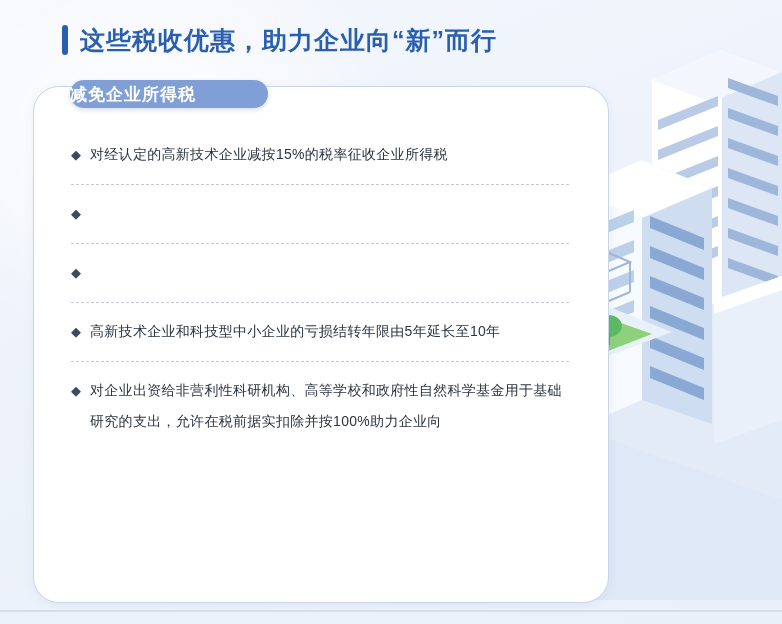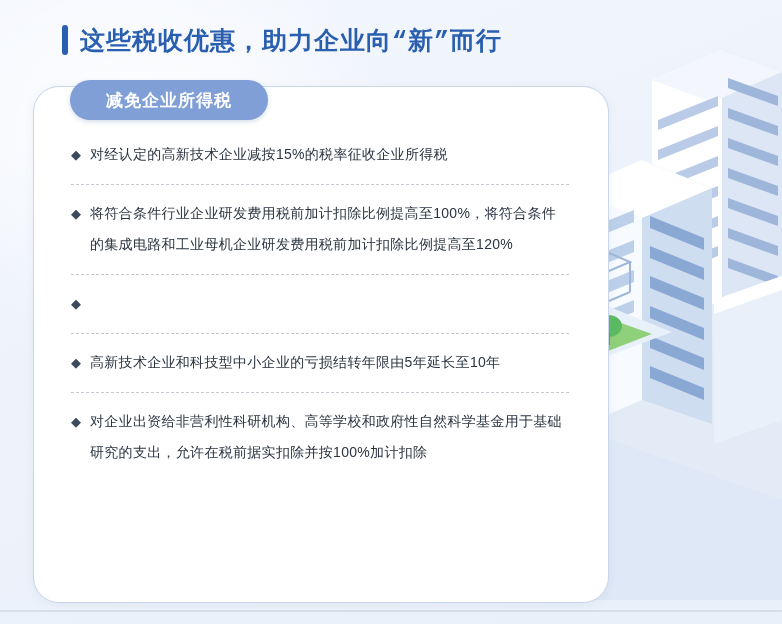--- a/index.html
+++ b/index.html
@@ -49,21 +49,20 @@
     pointer-events: none;
   }
   
   .title-row {
     position: absolute;
     left: 62px;
     top: 18px;
     display: flex;
     align-items: center;
     height: 44px;
-    font-family: Liberation Mono, monospace;
   }
   .title-bar {
     width: 6px;
     height: 30px;
     background: #2a5fb0;
     border-radius: 3px;
     margin-right: 12px;
   }
   .title-text {
     font-size: 25px;
@@ -82,26 +81,26 @@
     background: #ffffff;
     border: 1px solid #c9d6ea;
     border-radius: 26px;
     box-shadow: 0 2px 10px rgba(120,145,180,0.10);
   }
   .tag {
     position: absolute;
     left: 70px;
     top: 80px;
     width: 198px;
-    height: 40px;
+    height: 28px;
     background: #7f9fd6;
     border-radius: 20px;
     display: flex;
     align-items: center;
-    justify-content: center;
+    justify-content: flex-start;
     box-shadow: 0 2px 5px rgba(110,140,185,0.28);
   }
   .tag-text {
     color: #ffffff;
     font-size: 17px;
     font-weight: bold;
     letter-spacing: 1px;
   }
   .list {
     position: absolute;
@@ -233,34 +232,33 @@
 
   <div class="list">
 
     <div class="item">
       <span class="bullet">◆</span>
       <span class="item-text">对经认定的高新技术企业减按15%的税率征收企业所得税</span>
     </div>
 
     <div class="item">
       <span class="bullet">◆</span>
-      <span class="item-text">将符合条件行业企业研发费用税前加计扣除比例提高至100%，将符合条件的集成电路和工业母机企业研发费用税前加计扣除比例提高至120%</span>
     </div>
 
     <div class="item">
       <span class="bullet">◆</span>
     </div>
 
     <div class="item">
       <span class="bullet">◆</span>
       <span class="item-text">高新技术企业和科技型中小企业的亏损结转年限由5年延长至10年</span>
     </div>
 
     <div class="item">
       <span class="bullet">◆</span>
-      <span class="item-text">对企业出资给非营利性科研机构、高等学校和政府性自然科学基金用于基础研究的支出，允许在税前据实扣除并按100%加计扣除</span>
+      <span class="item-text">对企业出资给非营利性科研机构、高等学校和政府性自然科学基金用于基础研究的支出，允许在税前据实扣除并按100%助力企业向</span>
     </div>
 
   </div>
 
   <div class="footer-rule"></div>
 
 </div>
 
 </body></html>

